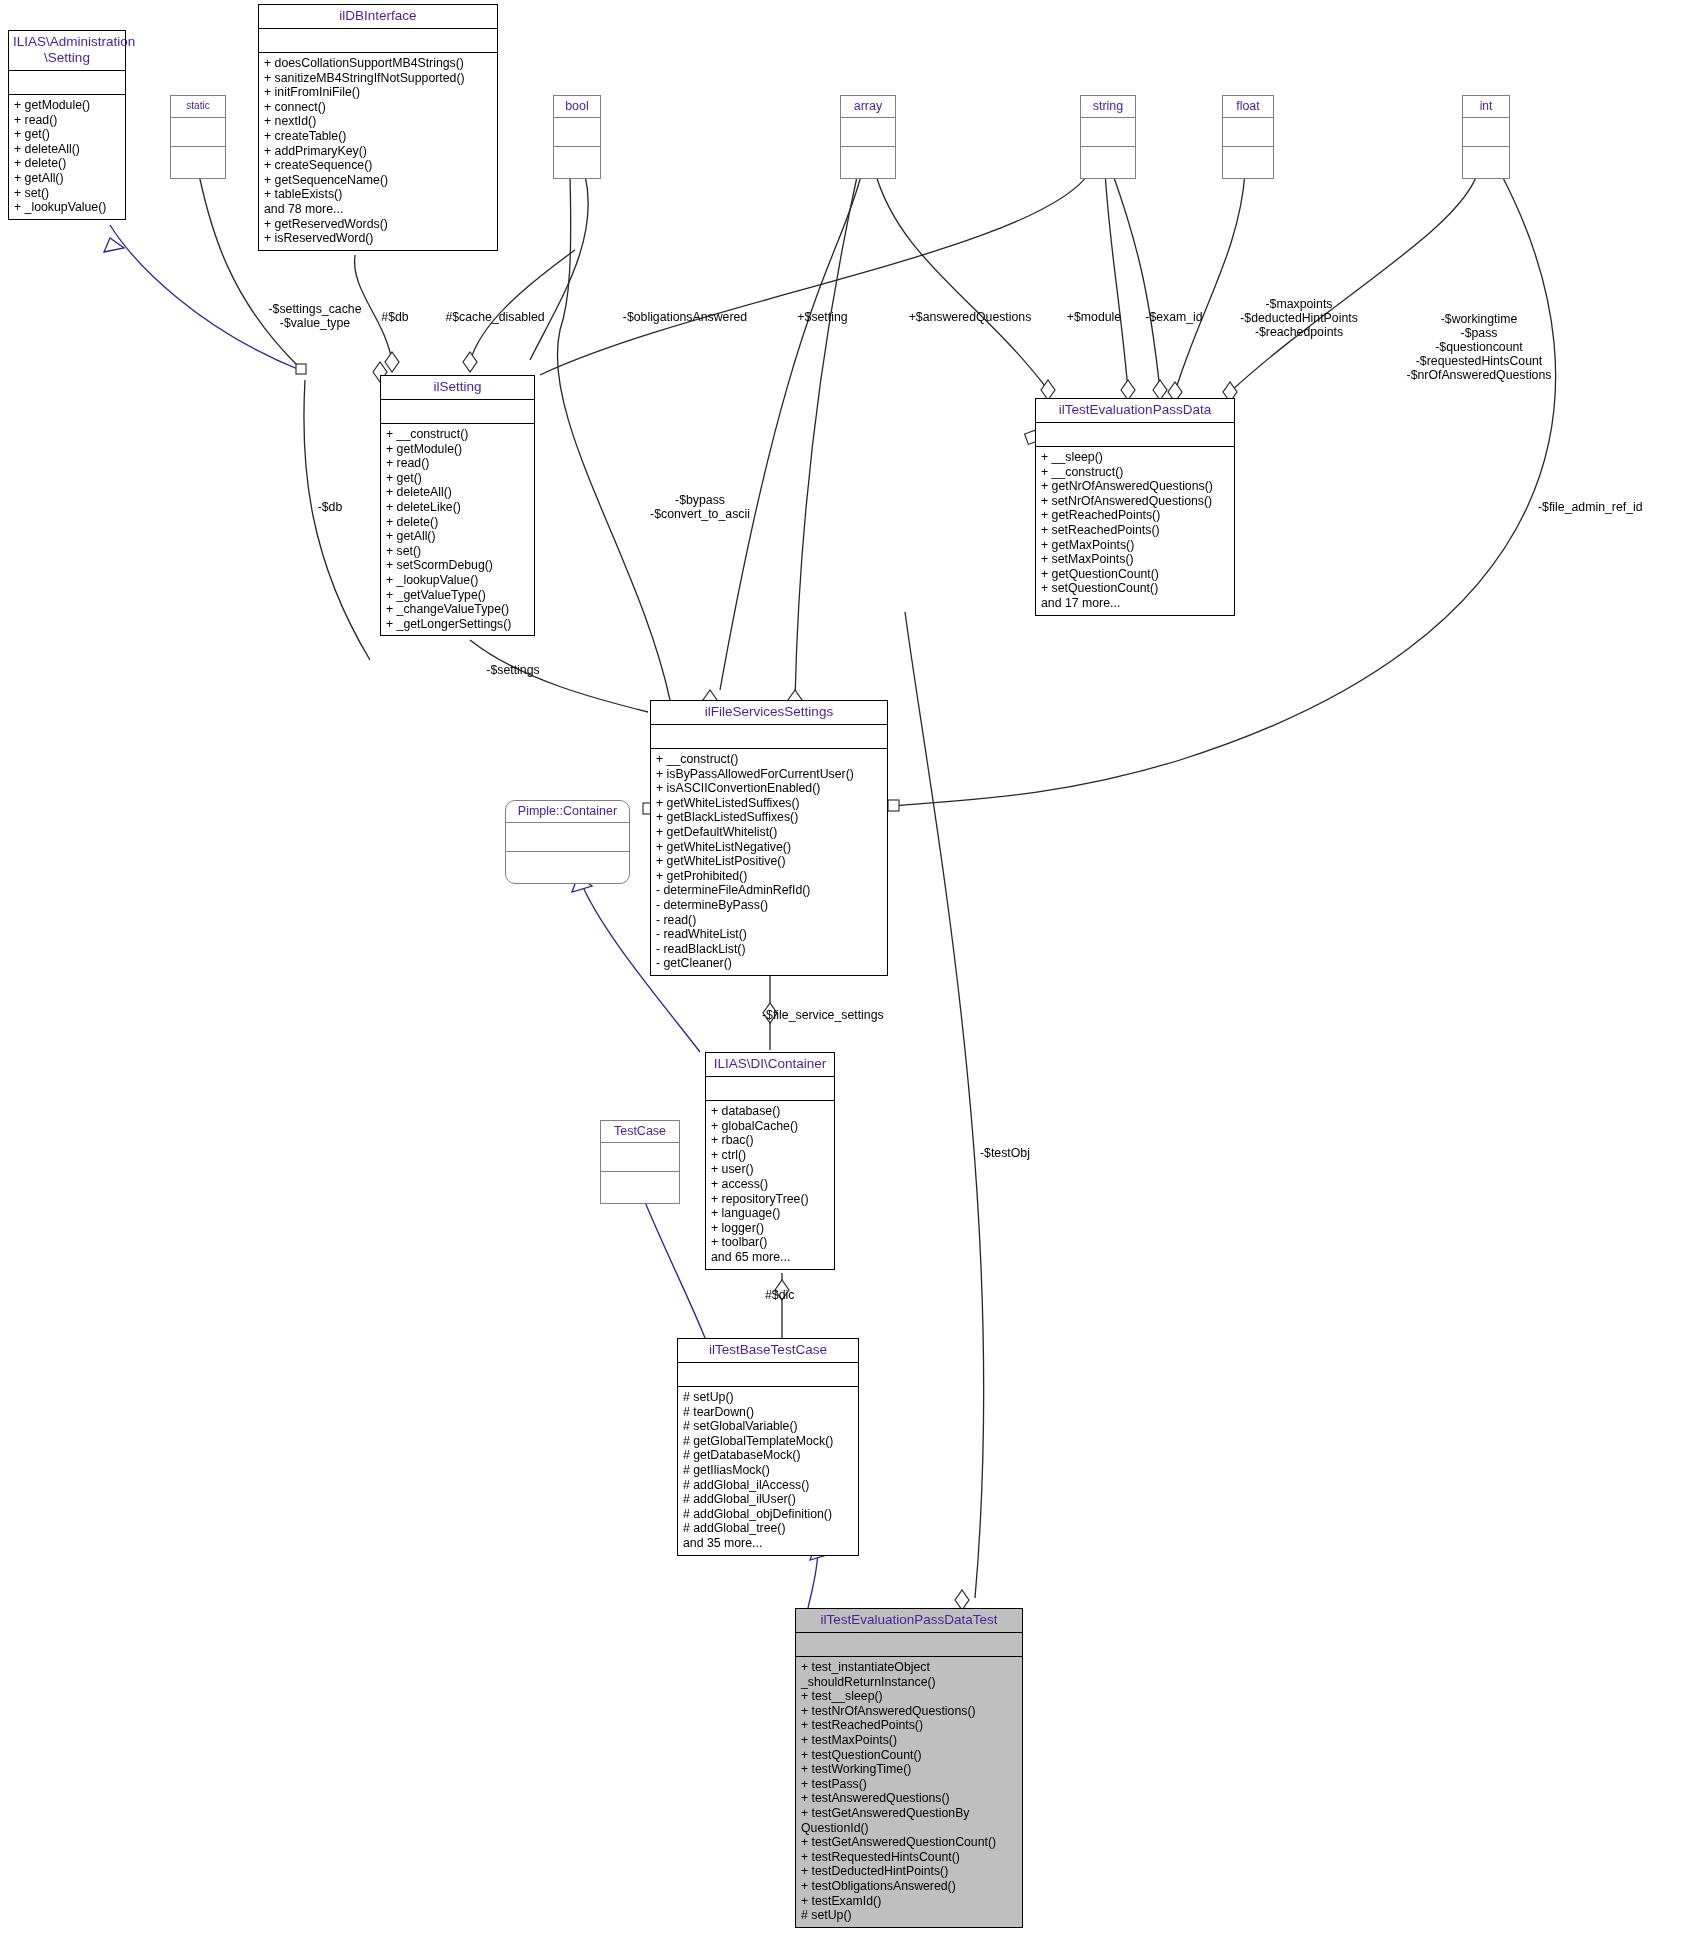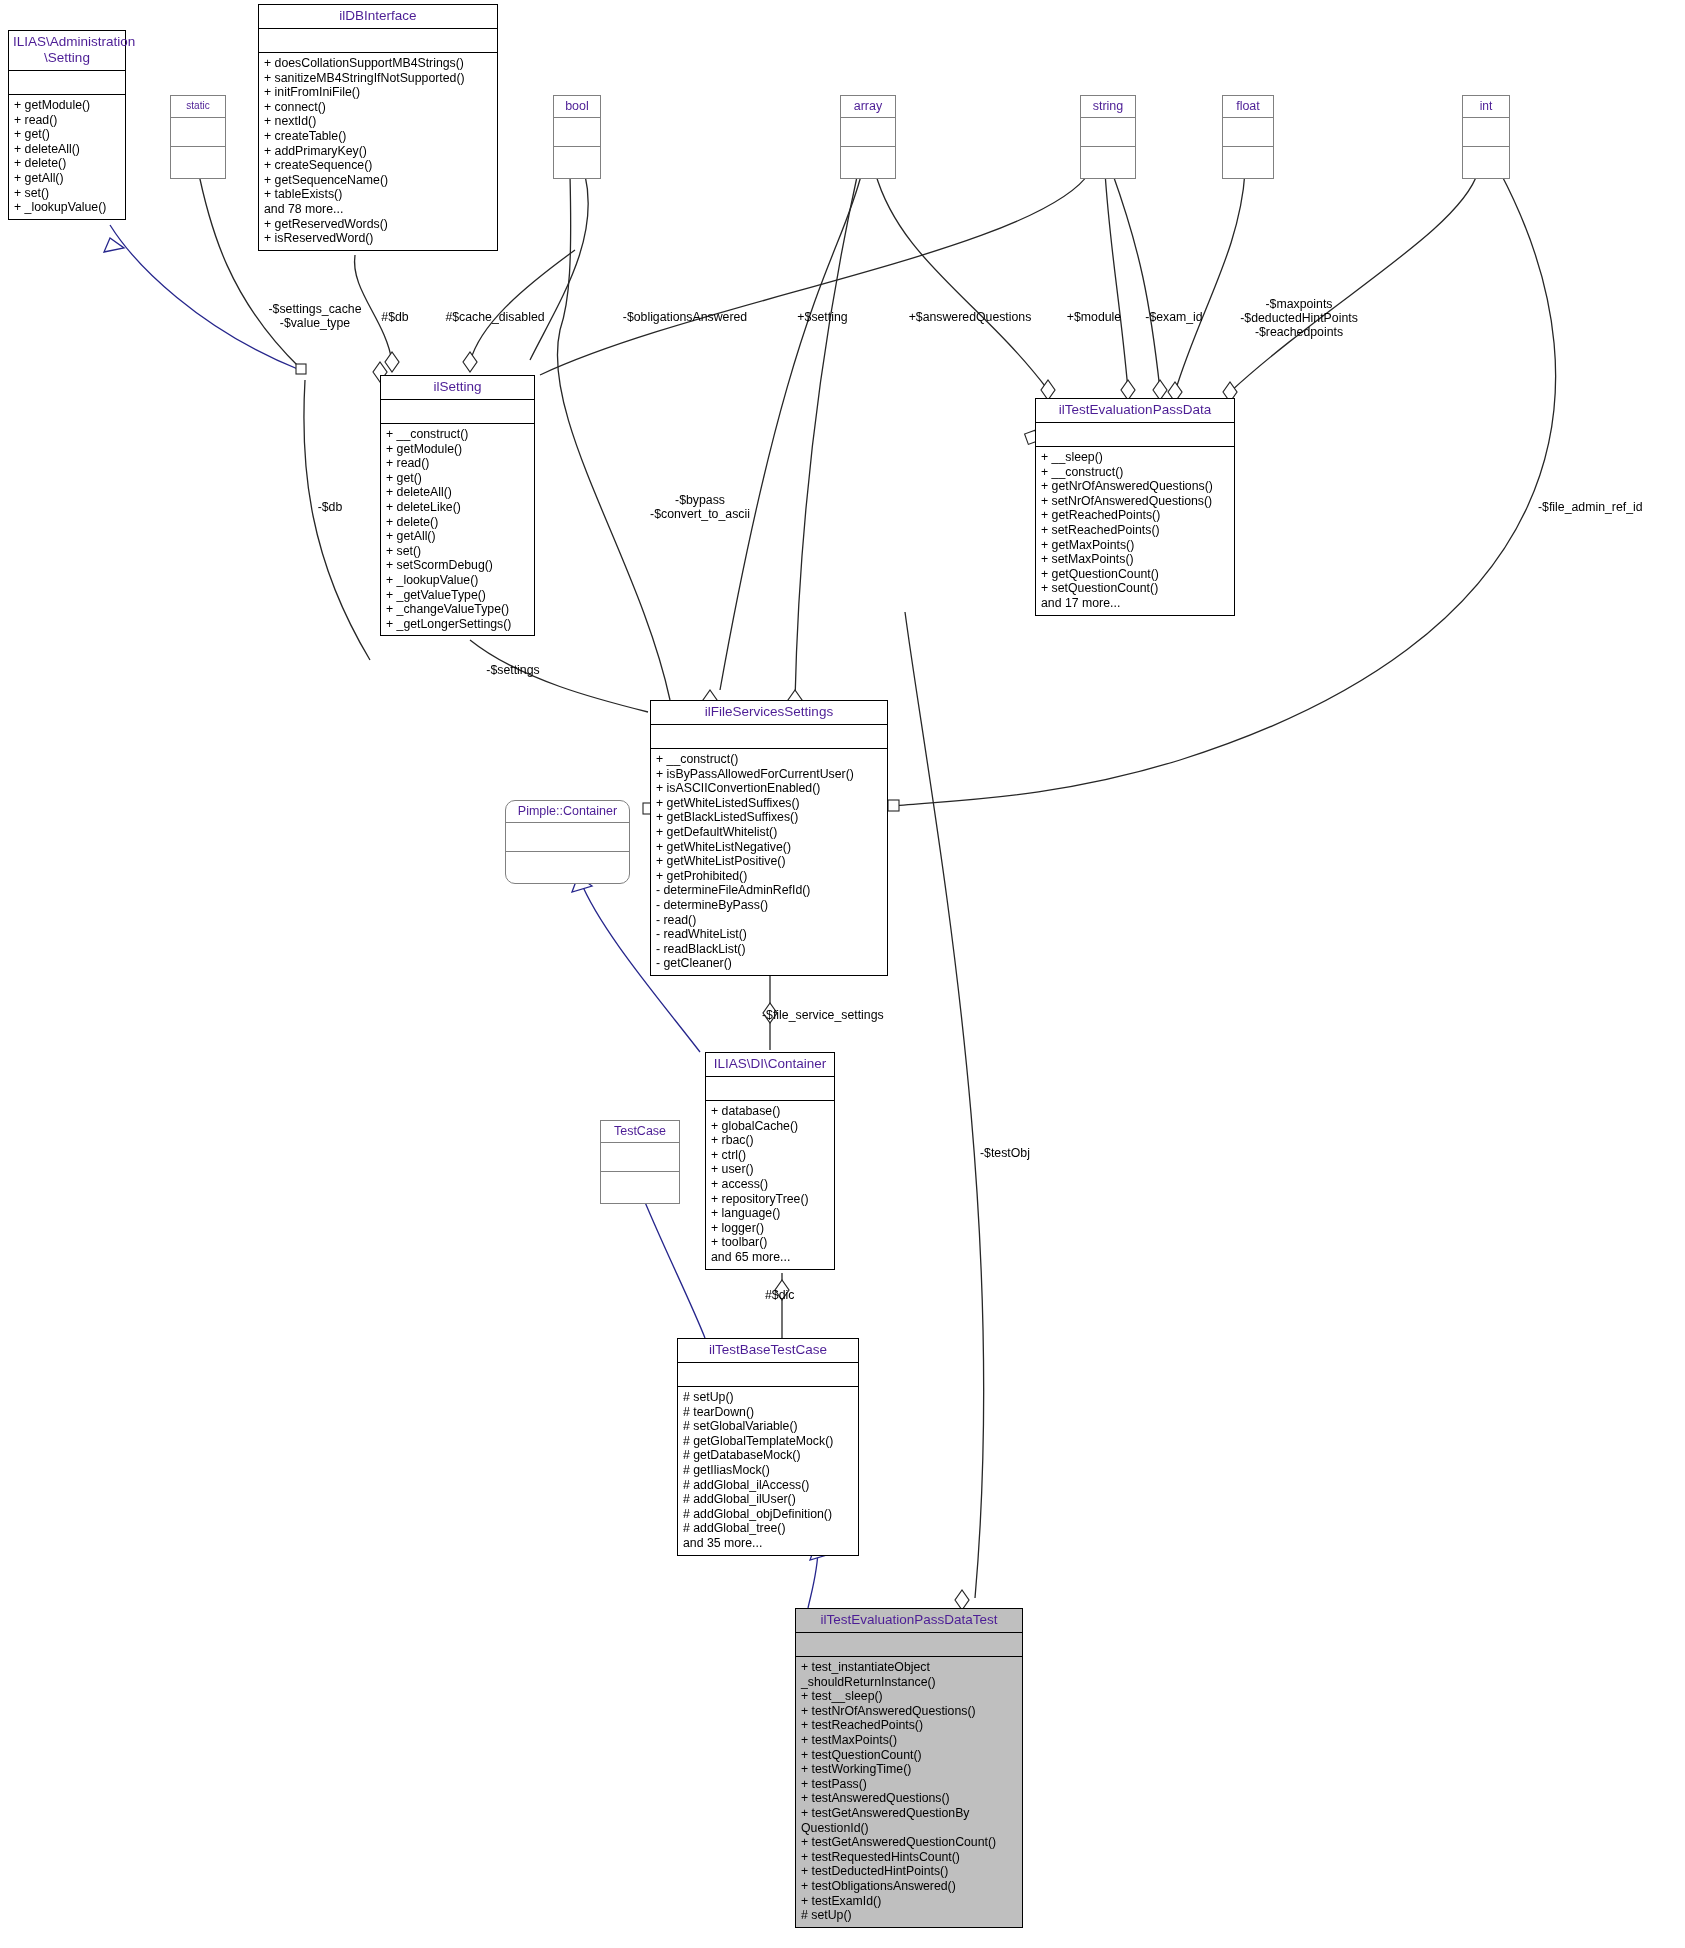--- a/index.html
+++ b/index.html
@@ -368,20 +368,25 @@
   <div class="elabel c" style="left:890px;top:310px;width:160px;">+$answeredQuestions</div>
 
   <div class="elabel c" style="left:1055px;top:310px;width:78px;">+$module</div>
 
   <div class="elabel c" style="left:1135px;top:310px;width:78px;">-$exam_id</div>
 
   <div class="elabel c" style="left:1215px;top:297px;width:168px;">-$maxpoints
 -$deductedHintPoints
 -$reachedpoints</div>
 
+  <div class="elabel c" style="left:1385px;top:312px;width:188px;">-$workingtime
+-$pass
+-$questioncount
+-$requestedHintsCount
+-$nrOfAnsweredQuestions</div>
 
   <div class="elabel c" style="left:300px;top:500px;width:60px;">-$db</div>
 
   <div class="elabel c" style="left:620px;top:493px;width:160px;">-$bypass
 -$convert_to_ascii</div>
 
 
   <div class="elabel l" style="left:1538px;top:500px;width:150px;">-$file_admin_ref_id</div>
 
   <div class="elabel c" style="left:470px;top:663px;width:86px;">-$settings</div>

